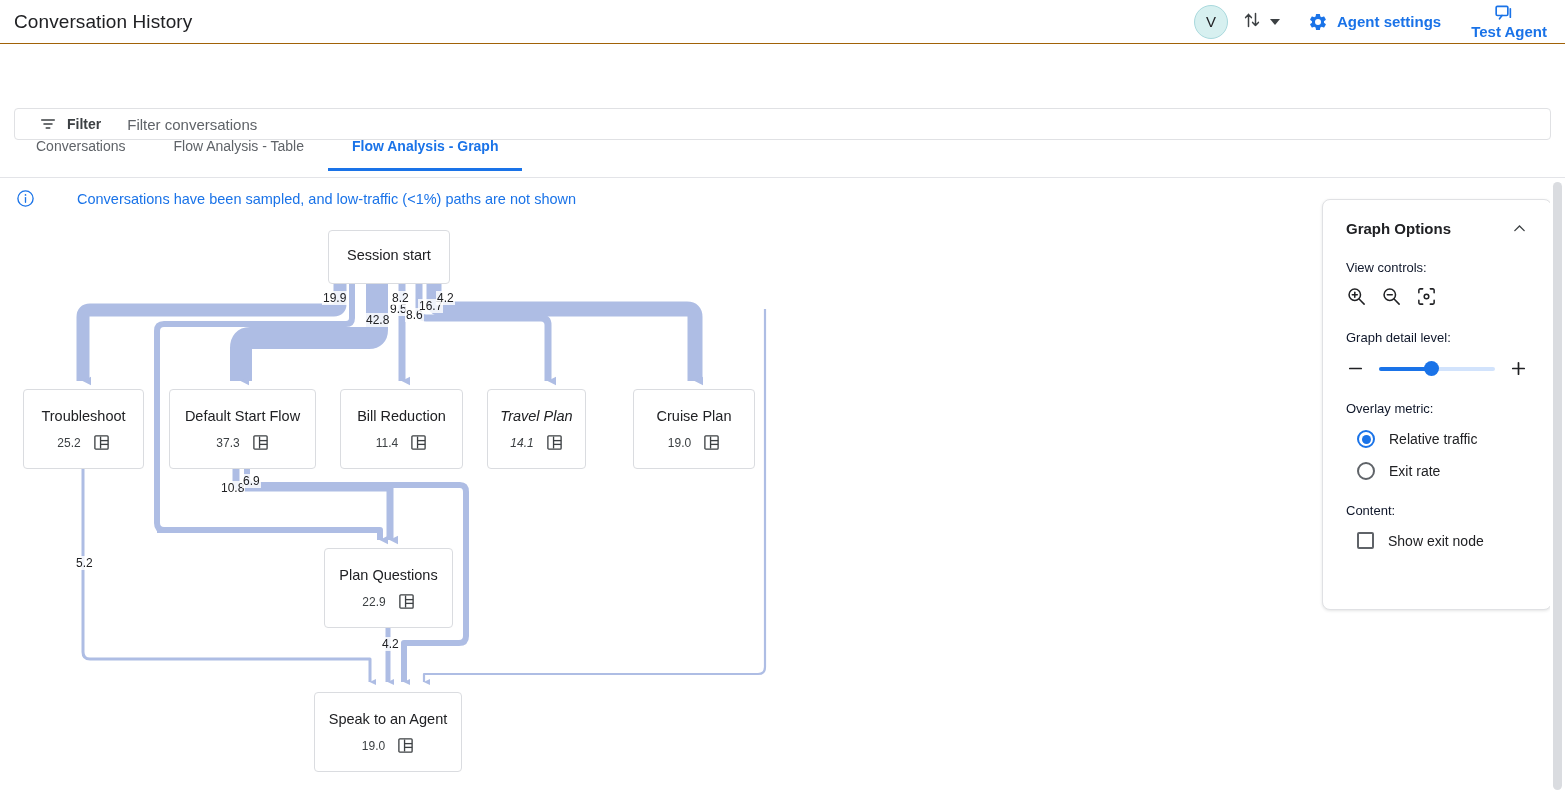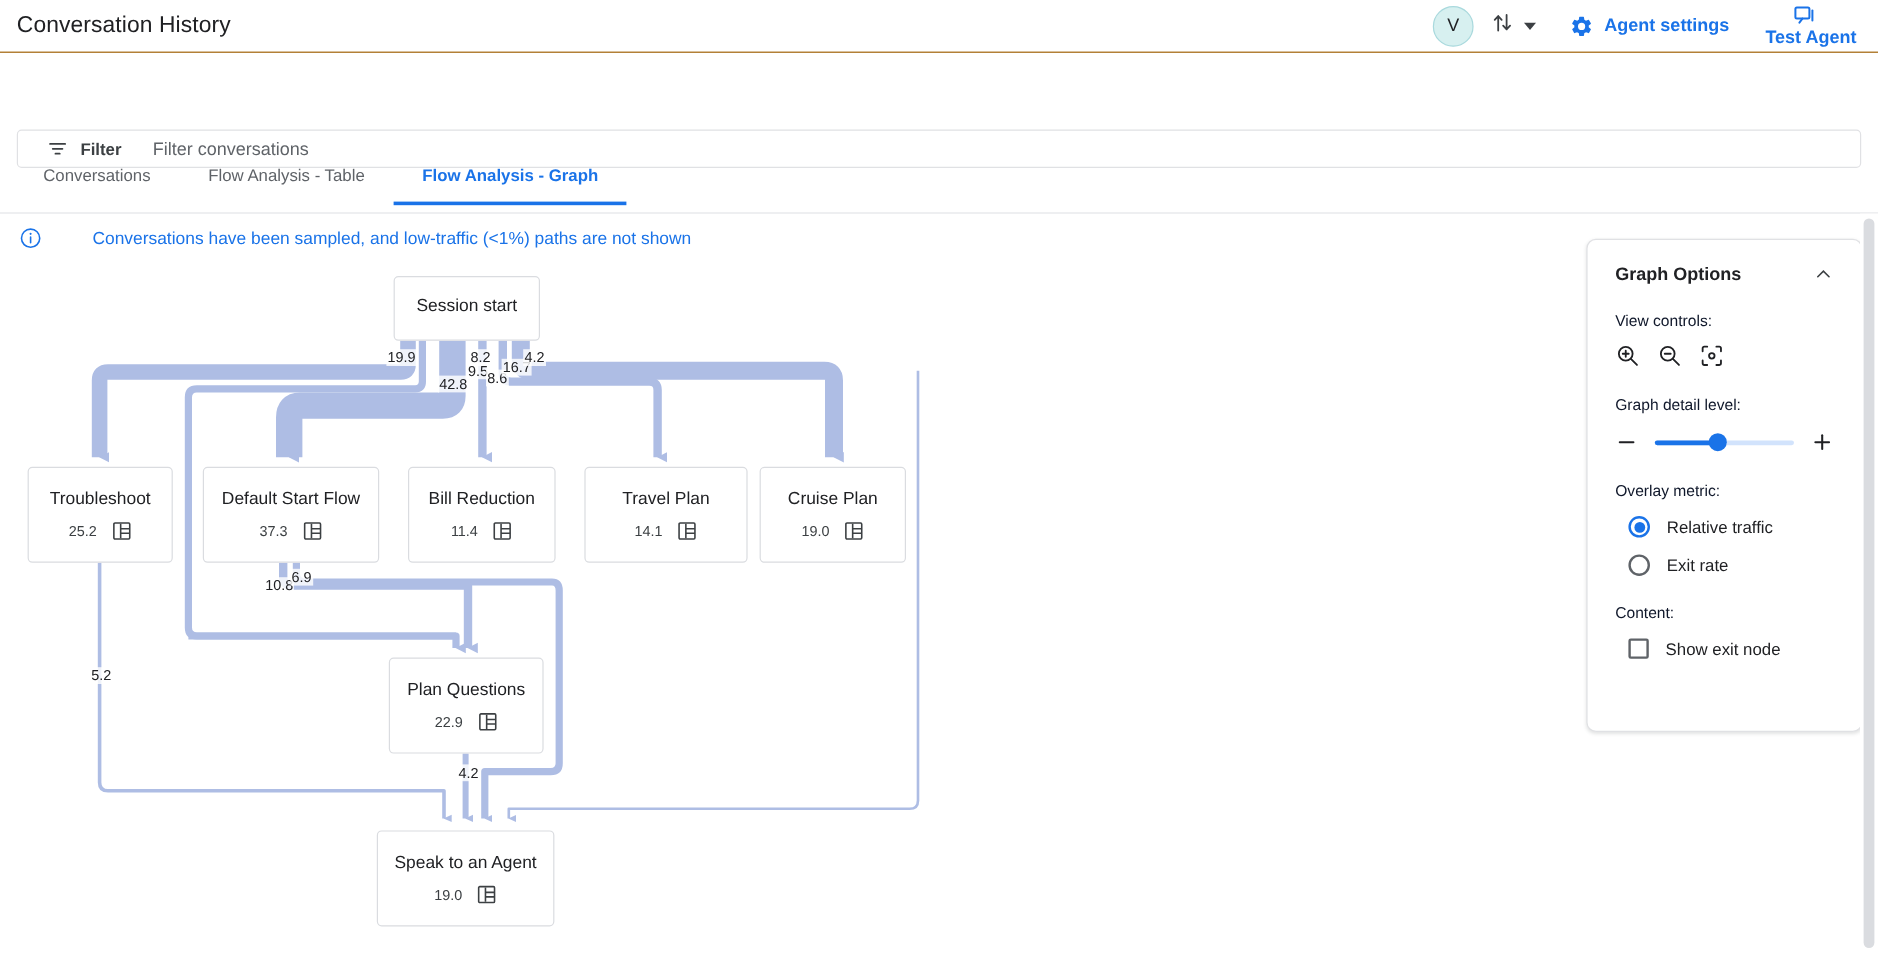--- a/index.html
+++ b/index.html
@@ -428,21 +428,21 @@
         <svg width="17" height="17" viewBox="0 0 18 18" fill="none" stroke="#3c4043" stroke-width="1.4">
           <rect x="2" y="2" width="14" height="14" rx="1"></rect>
           <path d="M8 2.7v12.6"></path>
             <path d="M8 7h8"></path>
             <path d="M8 11h8"></path>
         </svg>
       </span>
     </div>
   </div>
 
-  <div class="node" style="left:487px;top:211px;width:136px;height:80px;">
+  <div class="node" style="left:487px;top:211px;width:99px;height:80px;font-style:italic;">
     <div class="node-title">Travel Plan</div>
     <div class="node-metrics">
       <span class="node-value">14.1</span>
       <span class="node-icon">
         <svg width="17" height="17" viewBox="0 0 18 18" fill="none" stroke="#3c4043" stroke-width="1.4">
           <rect x="2" y="2" width="14" height="14" rx="1"></rect>
           <path d="M8 2.7v12.6"></path>
             <path d="M8 7h8"></path>
             <path d="M8 11h8"></path>
         </svg>

